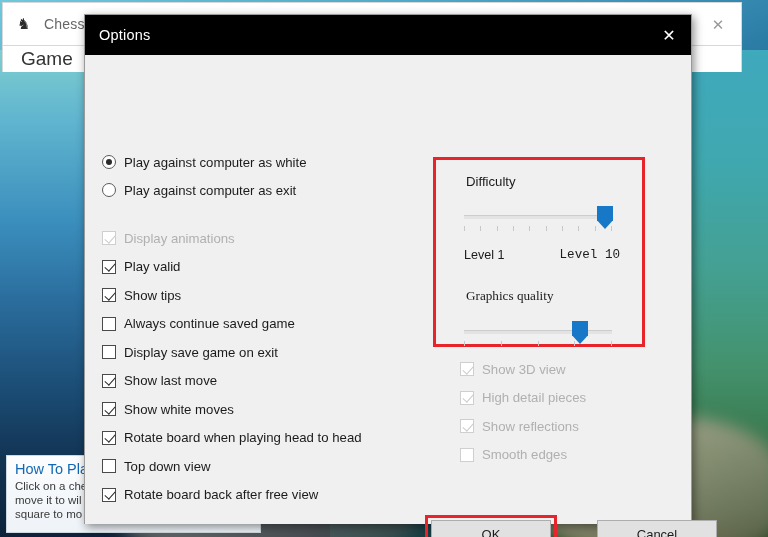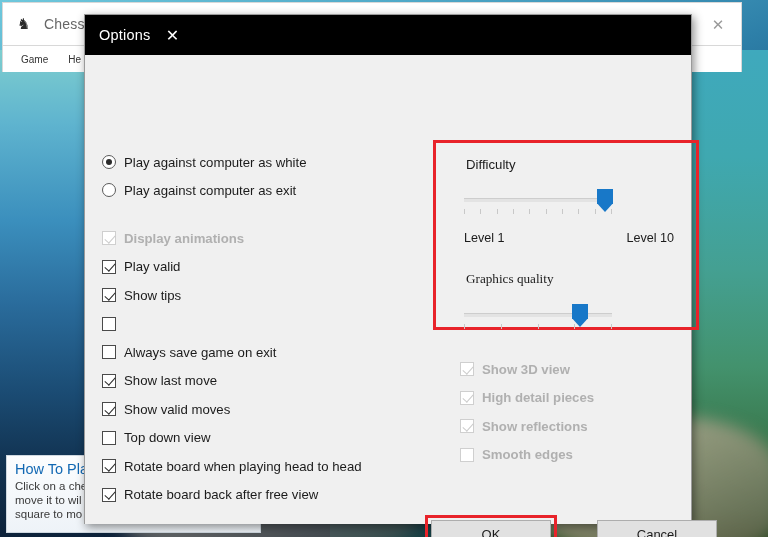--- a/index.html
+++ b/index.html
@@ -74,21 +74,21 @@
     display: flex; align-items: center; justify-content: center;
     color: #9a9a9a; font-size: 15px;
   }
   #bg-menubar {
     position: absolute; left: 0; top: 44px; width: 740px; height: 26px;
     background: #ffffff;
     border-left: 1px solid #d8d8d8; border-right: 1px solid #d8d8d8;
     display: flex; align-items: center; padding-left: 8px;
   }
   .bg-menu-item {
-    font-size: 10px; color: #333; padding: 2px 10px;
+    font-size: 19px; color: #333; padding: 2px 10px;
   }
 
   
   #howto-panel {
     position: absolute; left: 6px; top: 455px;
     width: 255px; height: 78px;
     background: linear-gradient(180deg,#fcfdfe 0%, #eef3f8 100%);
     border: 1px solid #cfd8e0;
     padding: 5px 8px 0 8px;
     overflow: hidden;
@@ -103,21 +103,21 @@
   
   #options-dialog {
     position: absolute; left: 84px; top: 14px;
     width: 608px; height: 510px;
     background: #f0f0f0;
     border: 1px solid #9a9a9a;
     box-shadow: 2px 3px 9px rgba(0,0,0,.45);
   }
   #dlg-titlebar {
     height: 40px; background: #000000;
-    display: flex; align-items: center; 
+    display: flex; align-items: center; justify-content: space-between;
   }
   #dlg-title {
     color: #ffffff; font-size: 14.5px; margin-left: 14px; letter-spacing: .2px;
   }
   #dlg-close {
     width: 44px; height: 40px; color: #ffffff; font-size: 16px;
     display: flex; align-items: center; justify-content: center;
   }
   #dlg-body {
     position: relative; height: 469px; background: #f0f0f0;
@@ -134,21 +134,21 @@
   .radio-box {
     width: 14px; height: 14px; border: 1px solid #5a5a5a;
     border-radius: 50%; margin-right: 8px;
     background: #ffffff; position: relative; flex: none;
   }
   .radio-box.on::after {
     content: ""; position: absolute; left: 3px; top: 3px;
     width: 6px; height: 6px; border-radius: 50%; background: #2b2b2b;
   }
   .opt-label { font-size: 13.2px; color: #1b1b1b; }
-  .opt-label.dim { color: #b0b0b0; font-weight: bold; }
+  .opt-label.dim { color: #b0b0b0; }
 
   .check-box {
     width: 14px; height: 14px; border: 1px solid #4a4a4a;
     margin-right: 8px; background: #ffffff;
     position: relative; flex: none;
   }
   .check-box.dim { border-color: #cfcfcf; }
   .check-box.on::after {
     content: ""; position: absolute;
     left: 3.5px; top: 0.5px; width: 5px; height: 9px;
@@ -156,22 +156,22 @@
     transform: rotate(42deg);
   }
   .check-box.on.dim::after { border-color: #cccccc; }
 
   #radio-group { margin-bottom: 20px; }
   #radio-group .radio-row { height: 28px; }
   #check-group .check-row { height: 28.5px; }
 
   
   #slider-region {
-    position: absolute; left: 348px; top: 85px;
-    width: 266px; height: 190px;
+    position: absolute; left: 348px; top: 102px;
+    width: 212px; height: 190px;
     border: 3px solid #e8232a;
   }
   .slider-title {
     position: absolute; font-size: 13.2px; color: #1b1b1b;
   }
   .slider-wrap { position: absolute; }
   .slider-track {
     position: absolute; top: 0; left: 0;
     height: 4px; background: #e3e3e3;
     border-top: 1px solid #cdcdcd;
@@ -278,40 +278,41 @@
           <div class="check-row">
             <span class="check-box on"></span>
             <span class="opt-label">Play valid</span>
           </div>
           <div class="check-row">
             <span class="check-box on"></span>
             <span class="opt-label">Show tips</span>
           </div>
           <div class="check-row">
             <span class="check-box"></span>
+            <span class="opt-label">Always continue saved game</span>
           </div>
           <div class="check-row">
             <span class="check-box"></span>
-            <span class="opt-label">Always save game on exit</span>
+            <span class="opt-label">Display save game on exit</span>
           </div>
           <div class="check-row">
             <span class="check-box on"></span>
             <span class="opt-label">Show last move</span>
           </div>
           <div class="check-row">
             <span class="check-box on"></span>
-            <span class="opt-label">Show valid moves</span>
+            <span class="opt-label">Show white moves</span>
+          </div>
+          <div class="check-row">
+            <span class="check-box on"></span>
+            <span class="opt-label">Rotate board when playing head to head</span>
           </div>
           <div class="check-row">
             <span class="check-box"></span>
             <span class="opt-label">Top down view</span>
-          </div>
-          <div class="check-row">
-            <span class="check-box on"></span>
-            <span class="opt-label">Rotate board when playing head to head</span>
           </div>
           <div class="check-row">
             <span class="check-box on"></span>
             <span class="opt-label">Rotate board back after free view</span>
           </div>
         </div>
       </div>
 
       <div id="slider-region">
 
@@ -328,21 +329,21 @@
               <i></i>
               <i></i>
               <i></i>
               <i></i>
               <i></i>
           </div>
           <div class="slider-thumb" style="left:133px;"></div>
         </div>
 
         <div class="slider-endlabel" style="left:28px; top:88px;text-align:center;">Level 1</div>
-        <div class="slider-endlabel" style="right:22px; top:88px;">Level 10</div>
+        <div class="slider-endlabel" style="right:22px; top:88px;font-family:Liberation Mono, monospace;">Level 10</div>
 
         <div class="slider-title" style="left:30px; top:128px;font-family:Liberation Serif, serif;">Graphics quality</div>
 
         <div class="slider-wrap" style="left:28px; top:170px; width:148px;">
           <div class="slider-track" style="width:148px;"></div>
           <div class="slider-ticks" style="width:148px;">
             <i></i>
               <i></i>
               <i></i>
               <i></i>

